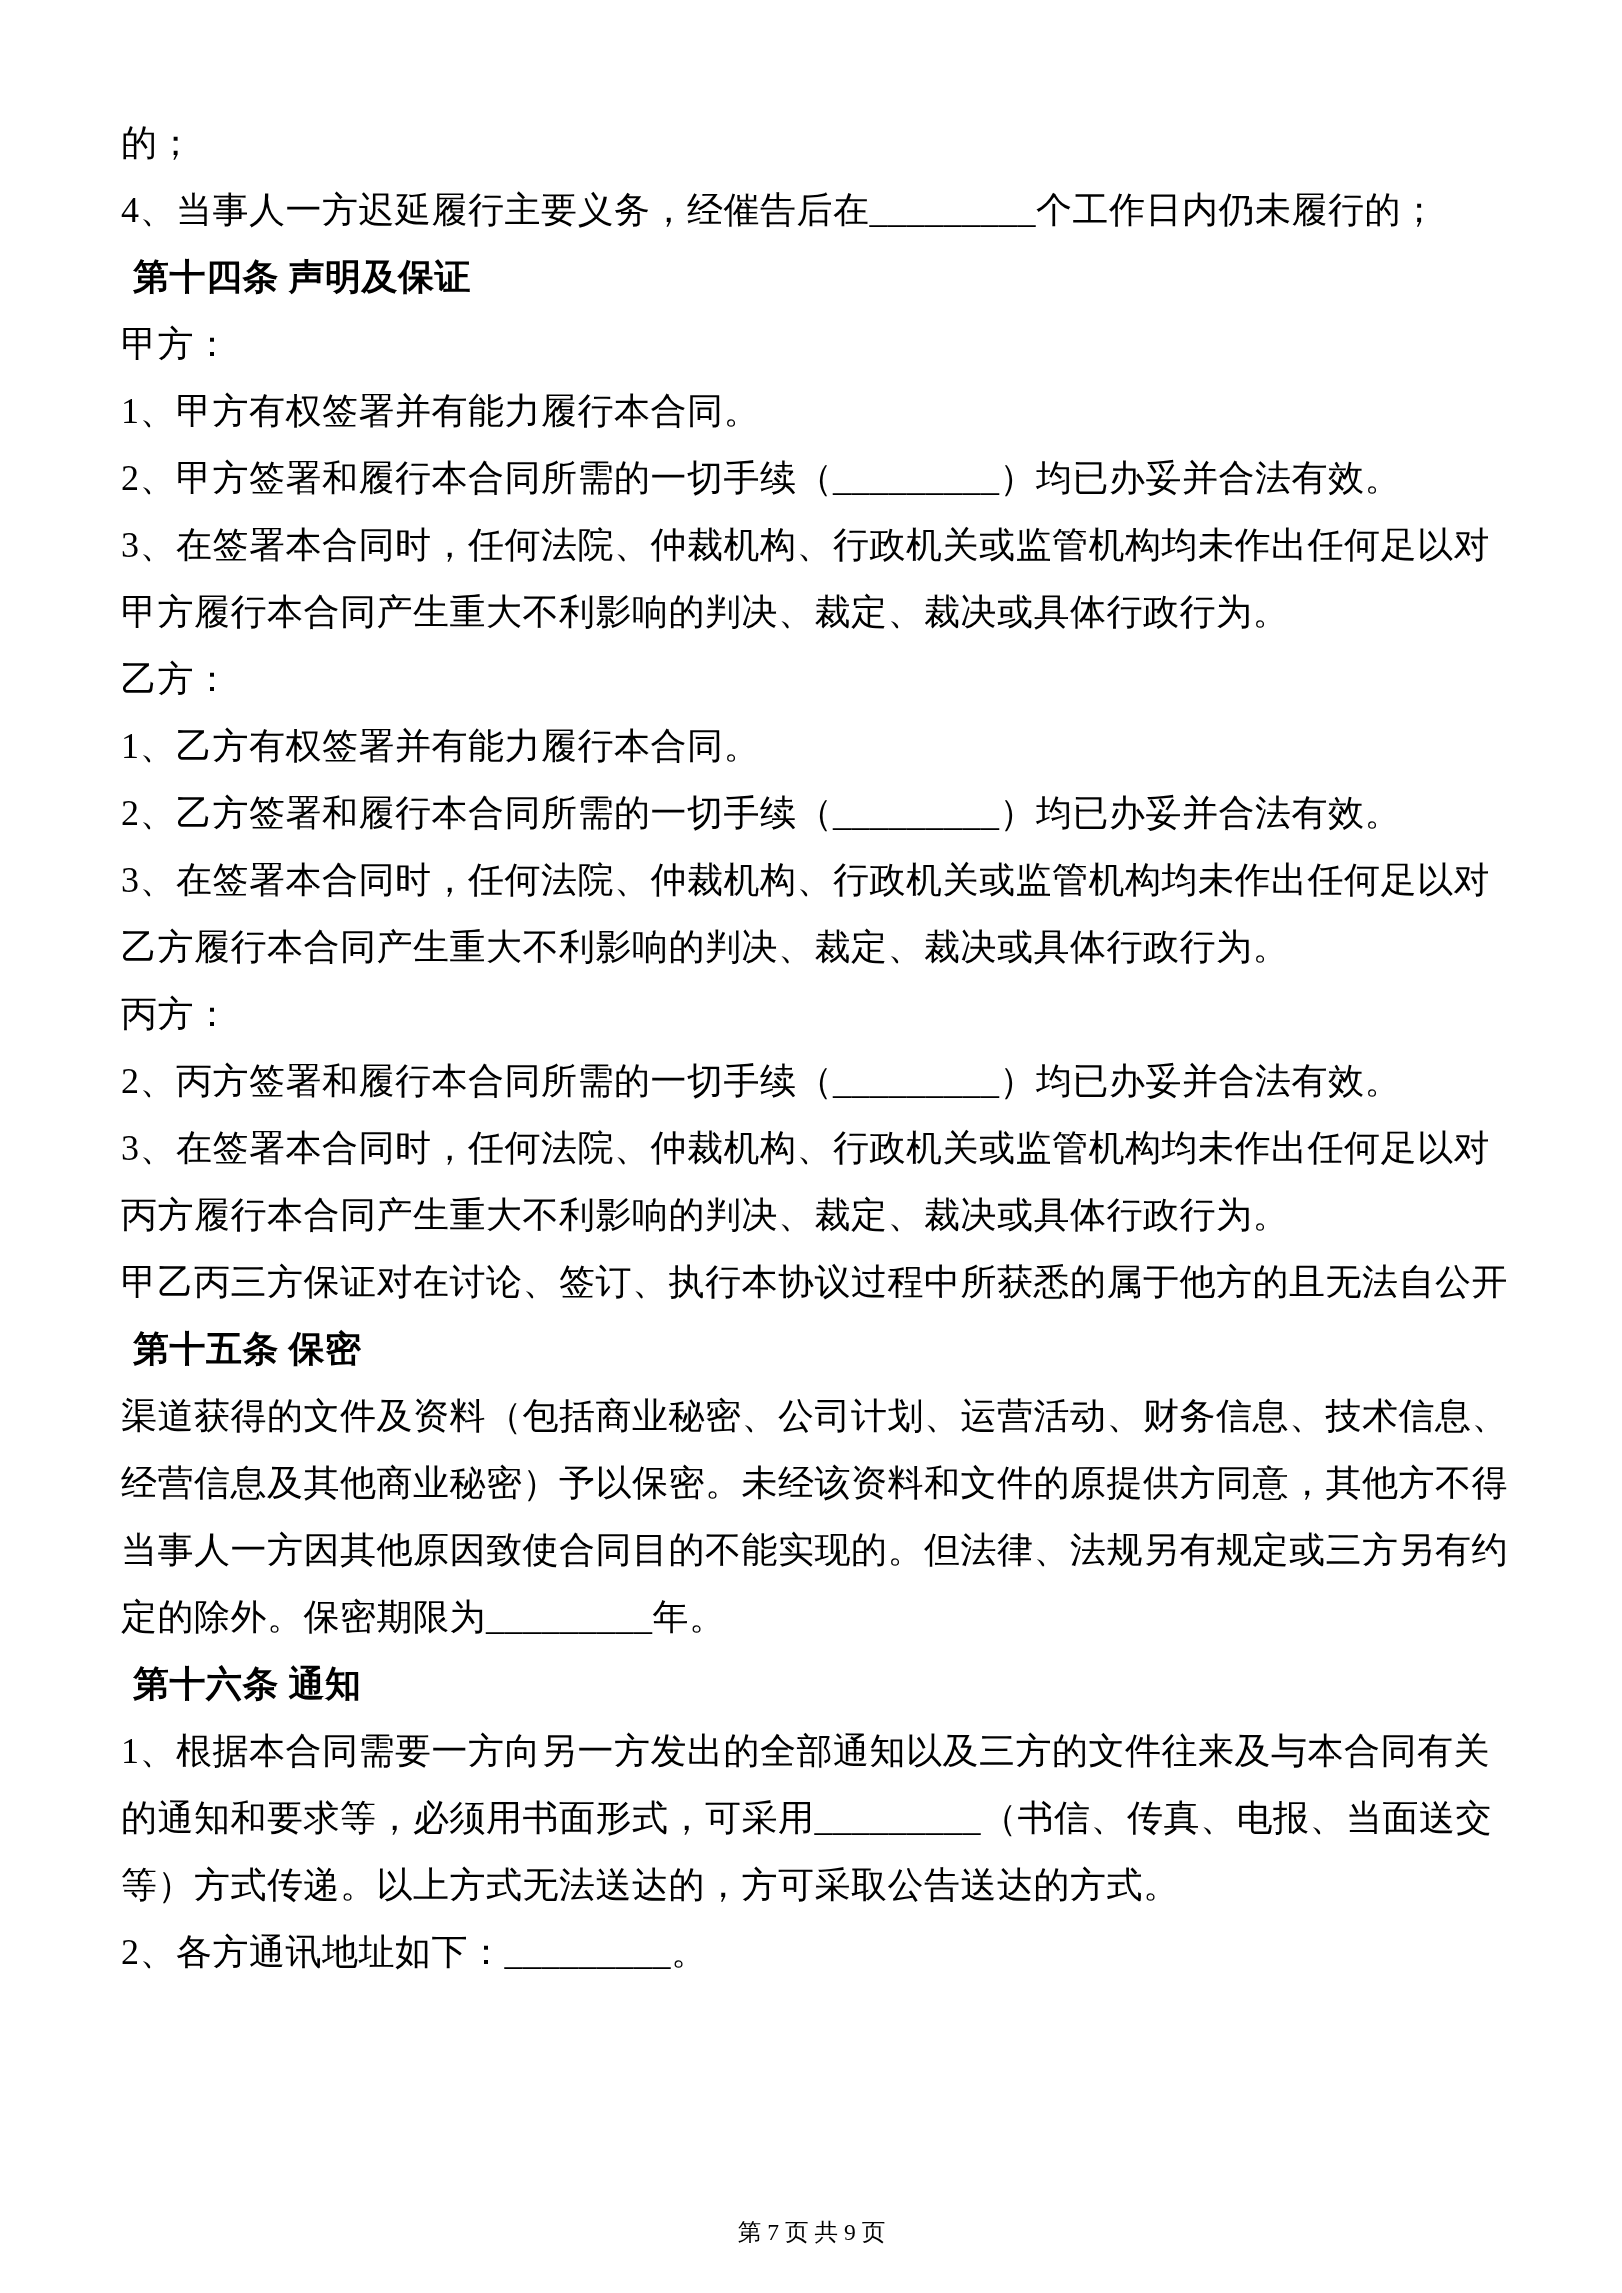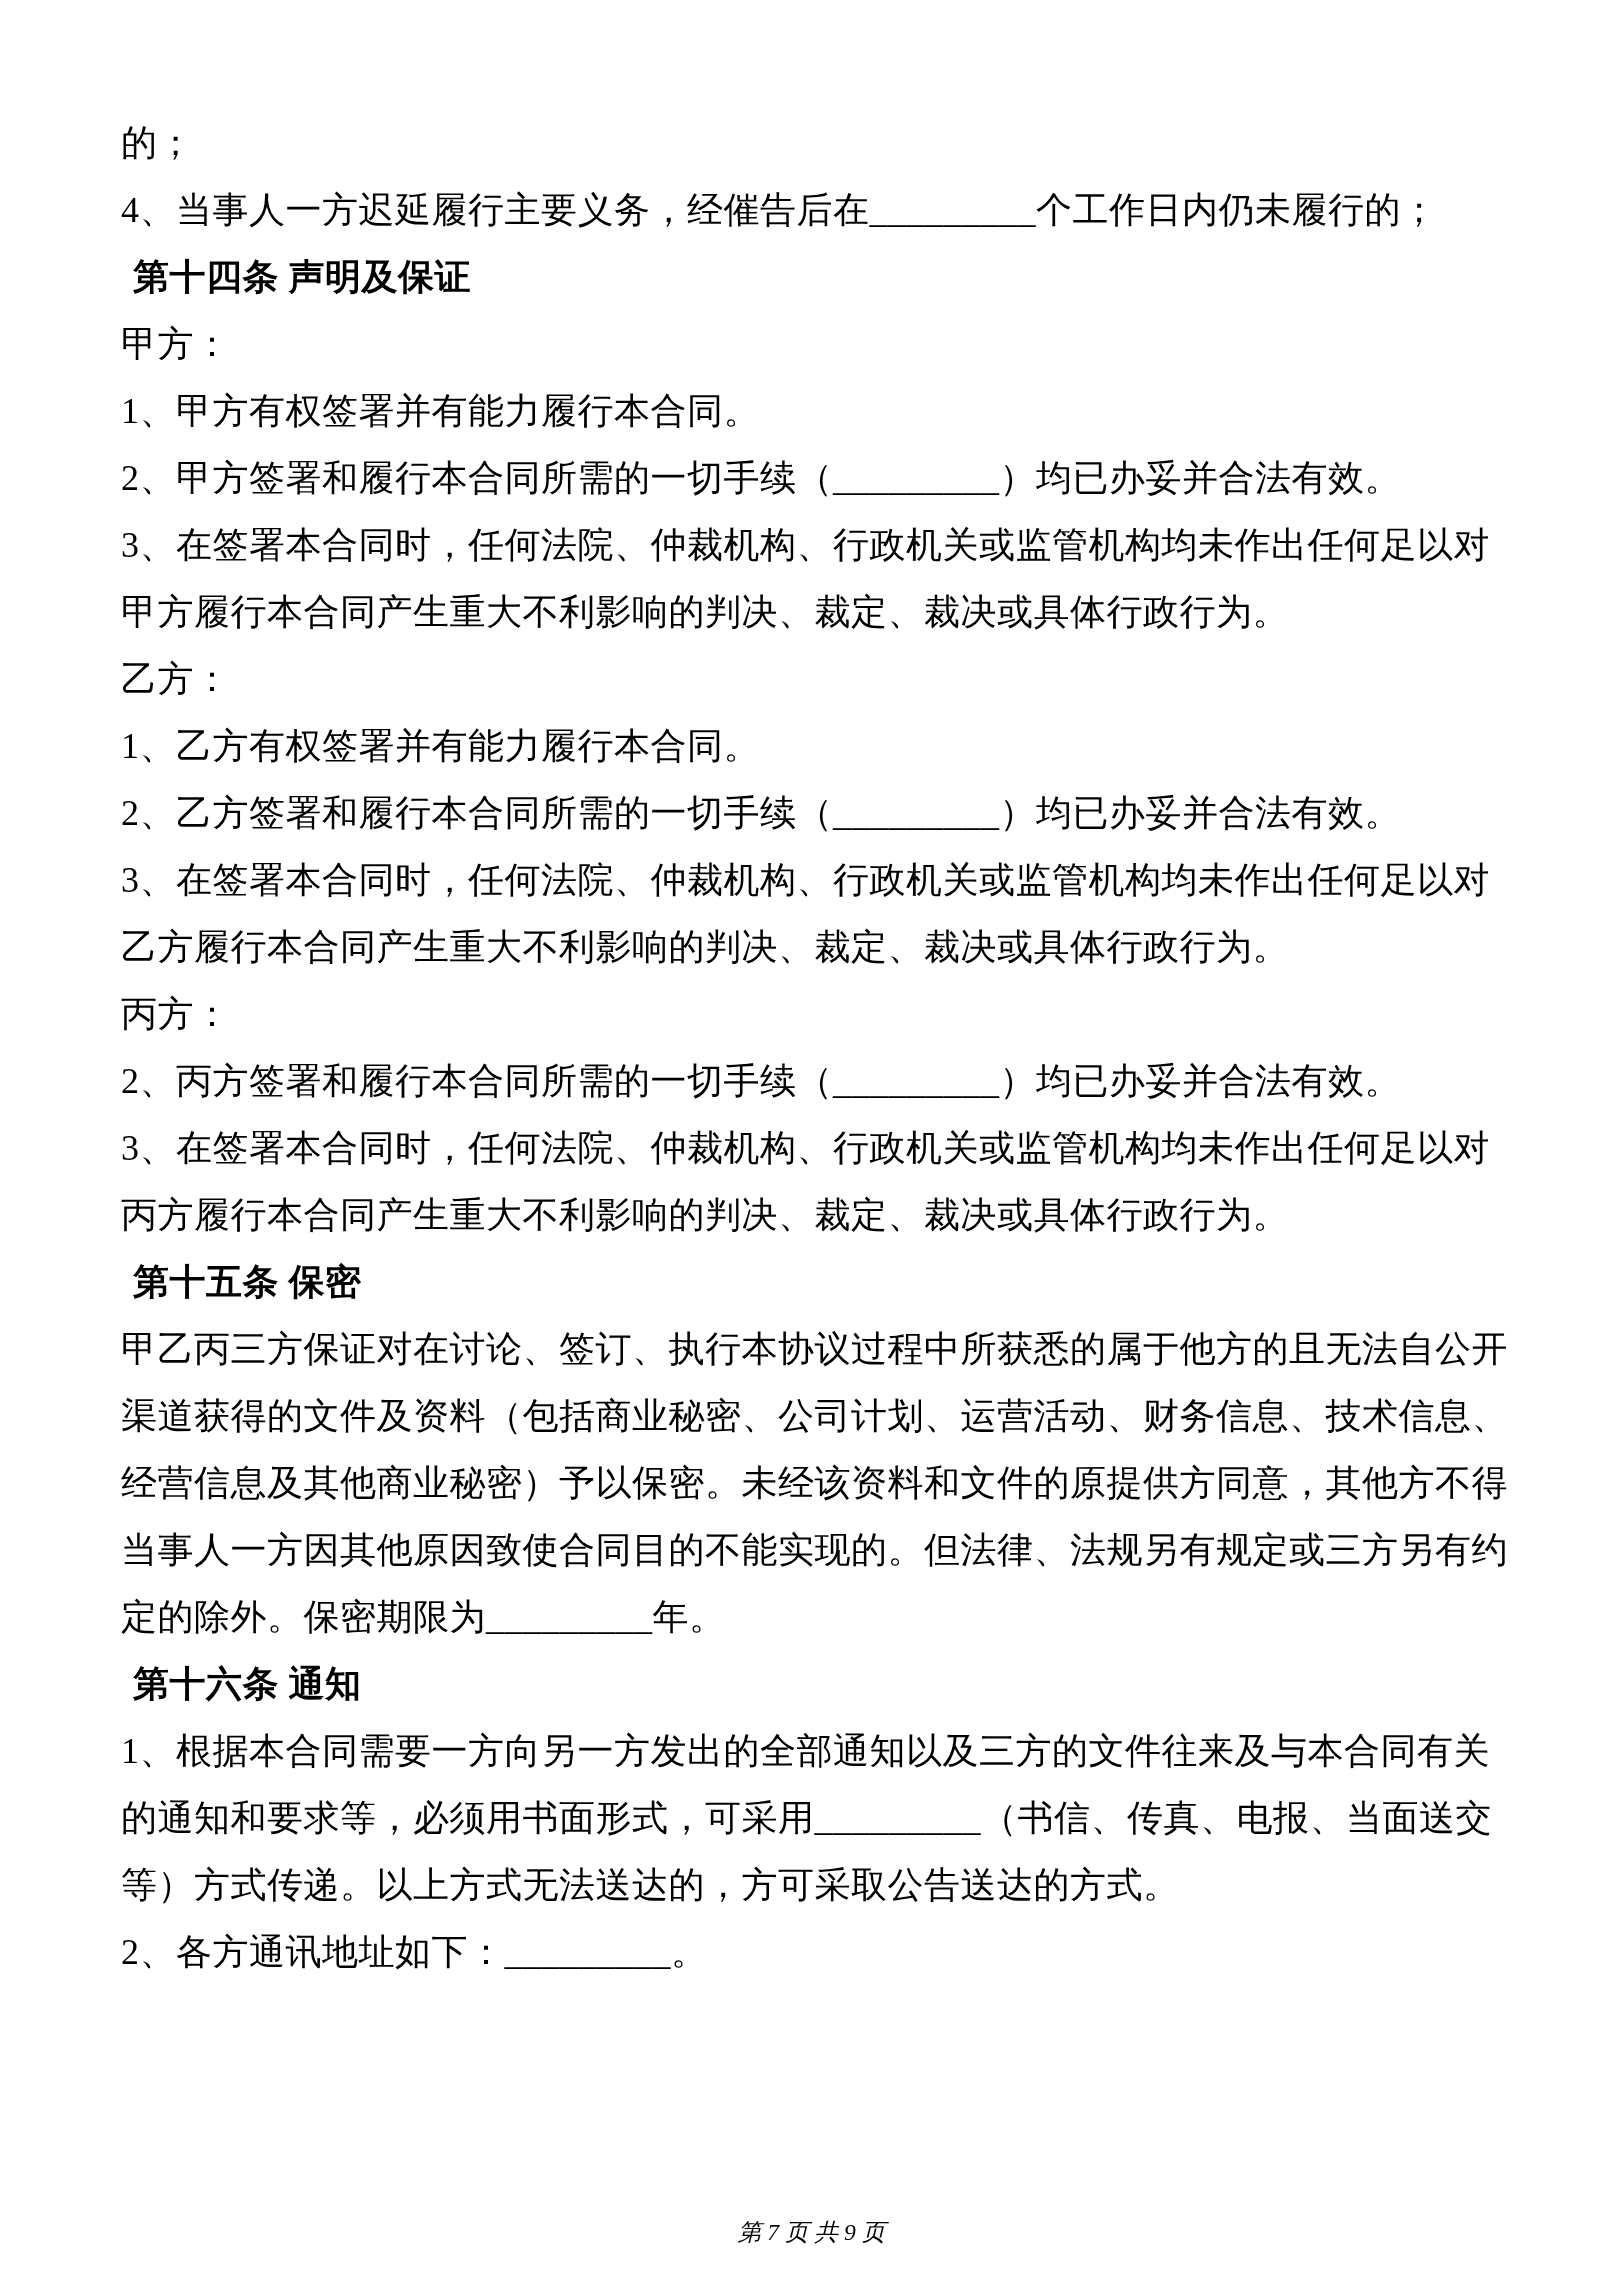--- a/index.html
+++ b/index.html
@@ -35,21 +35,20 @@
   }
   .footer {
     position: absolute;
     left: 0;
     right: 0;
     top: 2217px;
     text-align: center;
     font-size: 23.6px;
     line-height: 31px;
     color: #000000;
-    font-style: italic;
   }
 </style>
 </head>
 <body>
 
 <div class="page">
   <div class="content" id="content">
       <div class="line">的；</div>
       <div class="line">4、当事人一方迟延履行主要义务，经催告后在_________个工作日内仍未履行的；</div>
       <div class="line bold">第十四条 声明及保证</div>
@@ -60,22 +59,22 @@
       <div class="line">甲方履行本合同产生重大不利影响的判决、裁定、裁决或具体行政行为。</div>
       <div class="line">乙方：</div>
       <div class="line">1、乙方有权签署并有能力履行本合同。</div>
       <div class="line">2、乙方签署和履行本合同所需的一切手续（_________）均已办妥并合法有效。</div>
       <div class="line">3、在签署本合同时，任何法院、仲裁机构、行政机关或监管机构均未作出任何足以对</div>
       <div class="line">乙方履行本合同产生重大不利影响的判决、裁定、裁决或具体行政行为。</div>
       <div class="line">丙方：</div>
       <div class="line">2、丙方签署和履行本合同所需的一切手续（_________）均已办妥并合法有效。</div>
       <div class="line">3、在签署本合同时，任何法院、仲裁机构、行政机关或监管机构均未作出任何足以对</div>
       <div class="line">丙方履行本合同产生重大不利影响的判决、裁定、裁决或具体行政行为。</div>
+      <div class="line">甲乙丙三方保证对在讨论、签订、执行本协议过程中所获悉的属于他方的且无法自公开</div>
       <div class="line bold">第十五条 保密</div>
-      <div class="line">甲乙丙三方保证对在讨论、签订、执行本协议过程中所获悉的属于他方的且无法自公开</div>
       <div class="line">渠道获得的文件及资料（包括商业秘密、公司计划、运营活动、财务信息、技术信息、</div>
       <div class="line">经营信息及其他商业秘密）予以保密。未经该资料和文件的原提供方同意，其他方不得</div>
       <div class="line">当事人一方因其他原因致使合同目的不能实现的。但法律、法规另有规定或三方另有约</div>
       <div class="line">定的除外。保密期限为_________年。</div>
       <div class="line bold">第十六条 通知</div>
       <div class="line">1、根据本合同需要一方向另一方发出的全部通知以及三方的文件往来及与本合同有关</div>
       <div class="line">的通知和要求等，必须用书面形式，可采用_________（书信、传真、电报、当面送交</div>
       <div class="line">等）方式传递。以上方式无法送达的，方可采取公告送达的方式。</div>
       <div class="line">2、各方通讯地址如下：_________。</div>
     </div>

